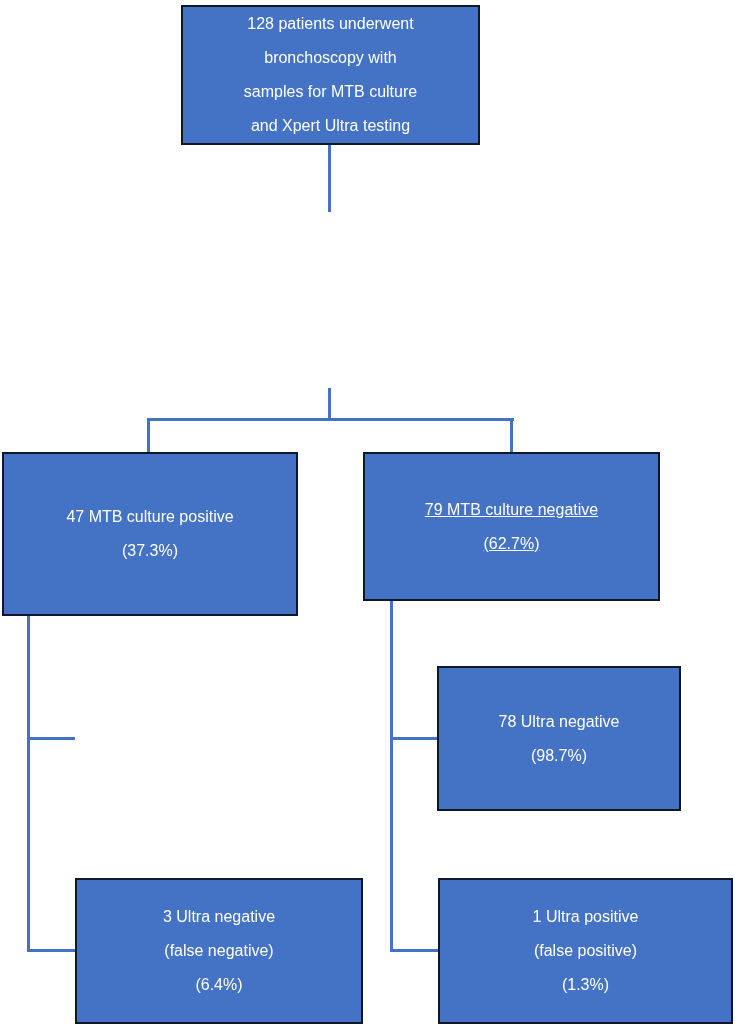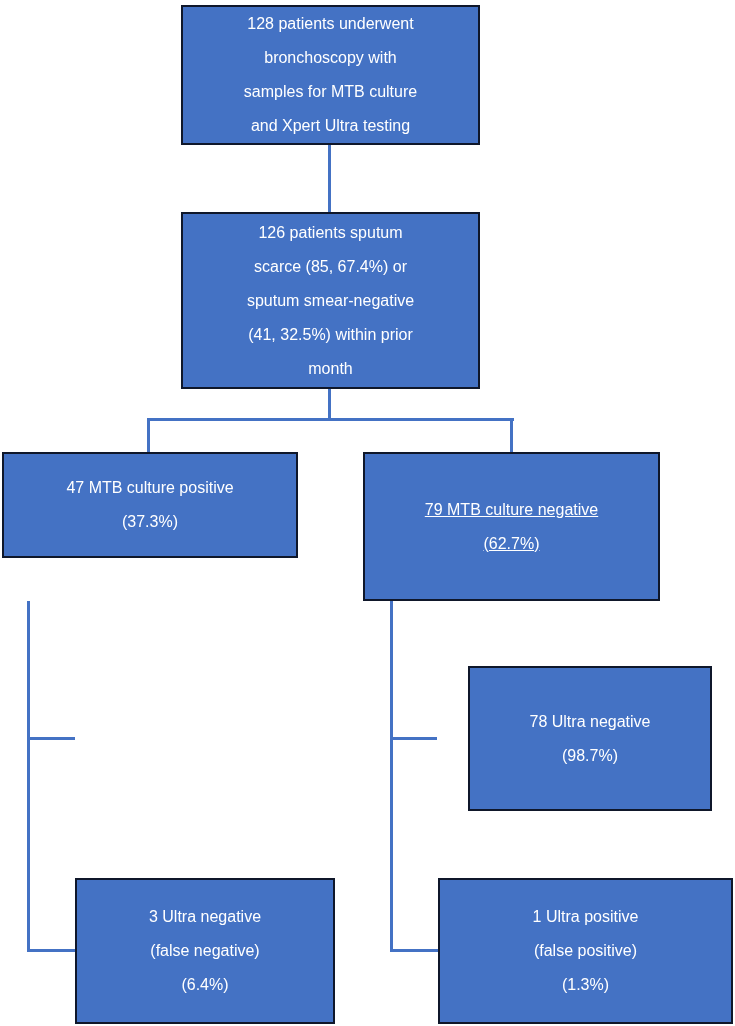--- a/index.html
+++ b/index.html
@@ -30,25 +30,25 @@
     white-space: pre-line;
     padding: 2px 4px;
   }
   .conn {
     position: absolute;
     background: #4472C4;
   }
   
   .b1 { left: 181px; top: 5px;   width: 299px; height: 140px; }
   .b2 { left: 181px; top: 212px; width: 299px; height: 177px; }
-  .b3 { left: 2px;   top: 452px; width: 296px; height: 106px; }
+  .b3 { left: 2px;   top: 452px; width: 296px; height: 164px; }
   .b4 { left: 363px; top: 452px; width: 297px; height: 149px; text-decoration: underline; }
   .b5 { left: 75px;  top: 666px; width: 296px; height: 146px; }
-  .b6 { left: 437px; top: 666px; width: 244px; height: 145px; margin-left: 31px; }
-  .b7 { left: 75px;  top: 878px; width: 260px; height: 146px; }
+  .b6 { left: 437px; top: 666px; width: 244px; height: 145px; }
+  .b7 { left: 75px;  top: 878px; width: 288px; height: 146px; }
   .b8 { left: 438px; top: 878px; width: 295px; height: 146px; }
   
   .c1  { left: 328px; top: 145px; width: 3px;   height: 67px; }
   .c2  { left: 328px; top: 388px; width: 3px;   height: 32px; }
   .c3  { left: 147px; top: 418px; width: 367px; height: 3px;  }
   .c4  { left: 147px; top: 418px; width: 3px;   height: 34px; }
   .c5  { left: 510px; top: 418px; width: 3px;   height: 34px; }
   .c6  { left: 27px;  top: 601px; width: 3px;   height: 351px;}
   .c7  { left: 27px;  top: 737px; width: 48px;  height: 3px;  }
   .c8  { left: 27px;  top: 949px; width: 48px;  height: 3px;  }
@@ -70,25 +70,20 @@
   <div class="conn c7"></div>
   <div class="conn c8"></div>
   <div class="conn c9"></div>
   <div class="conn c10"></div>
   <div class="conn c11"></div>
 
   <div class="node b1">128 patients underwent
 bronchoscopy with
 samples for MTB culture
 and Xpert Ultra testing</div>
-  <div class="node b2">126 patients sputum
-scarce (85, 67.4%) or
-sputum smear-negative
-(41, 32.5%) within prior
-month</div>
   <div class="node b3">47 MTB culture positive
 (37.3%)</div>
   <div class="node b4">79 MTB culture negative
 (62.7%)</div>
   <div class="node b6">78 Ultra negative
 (98.7%)</div>
   <div class="node b7">3 Ultra negative
 (false negative)
 (6.4%)</div>
   <div class="node b8">1 Ultra positive

